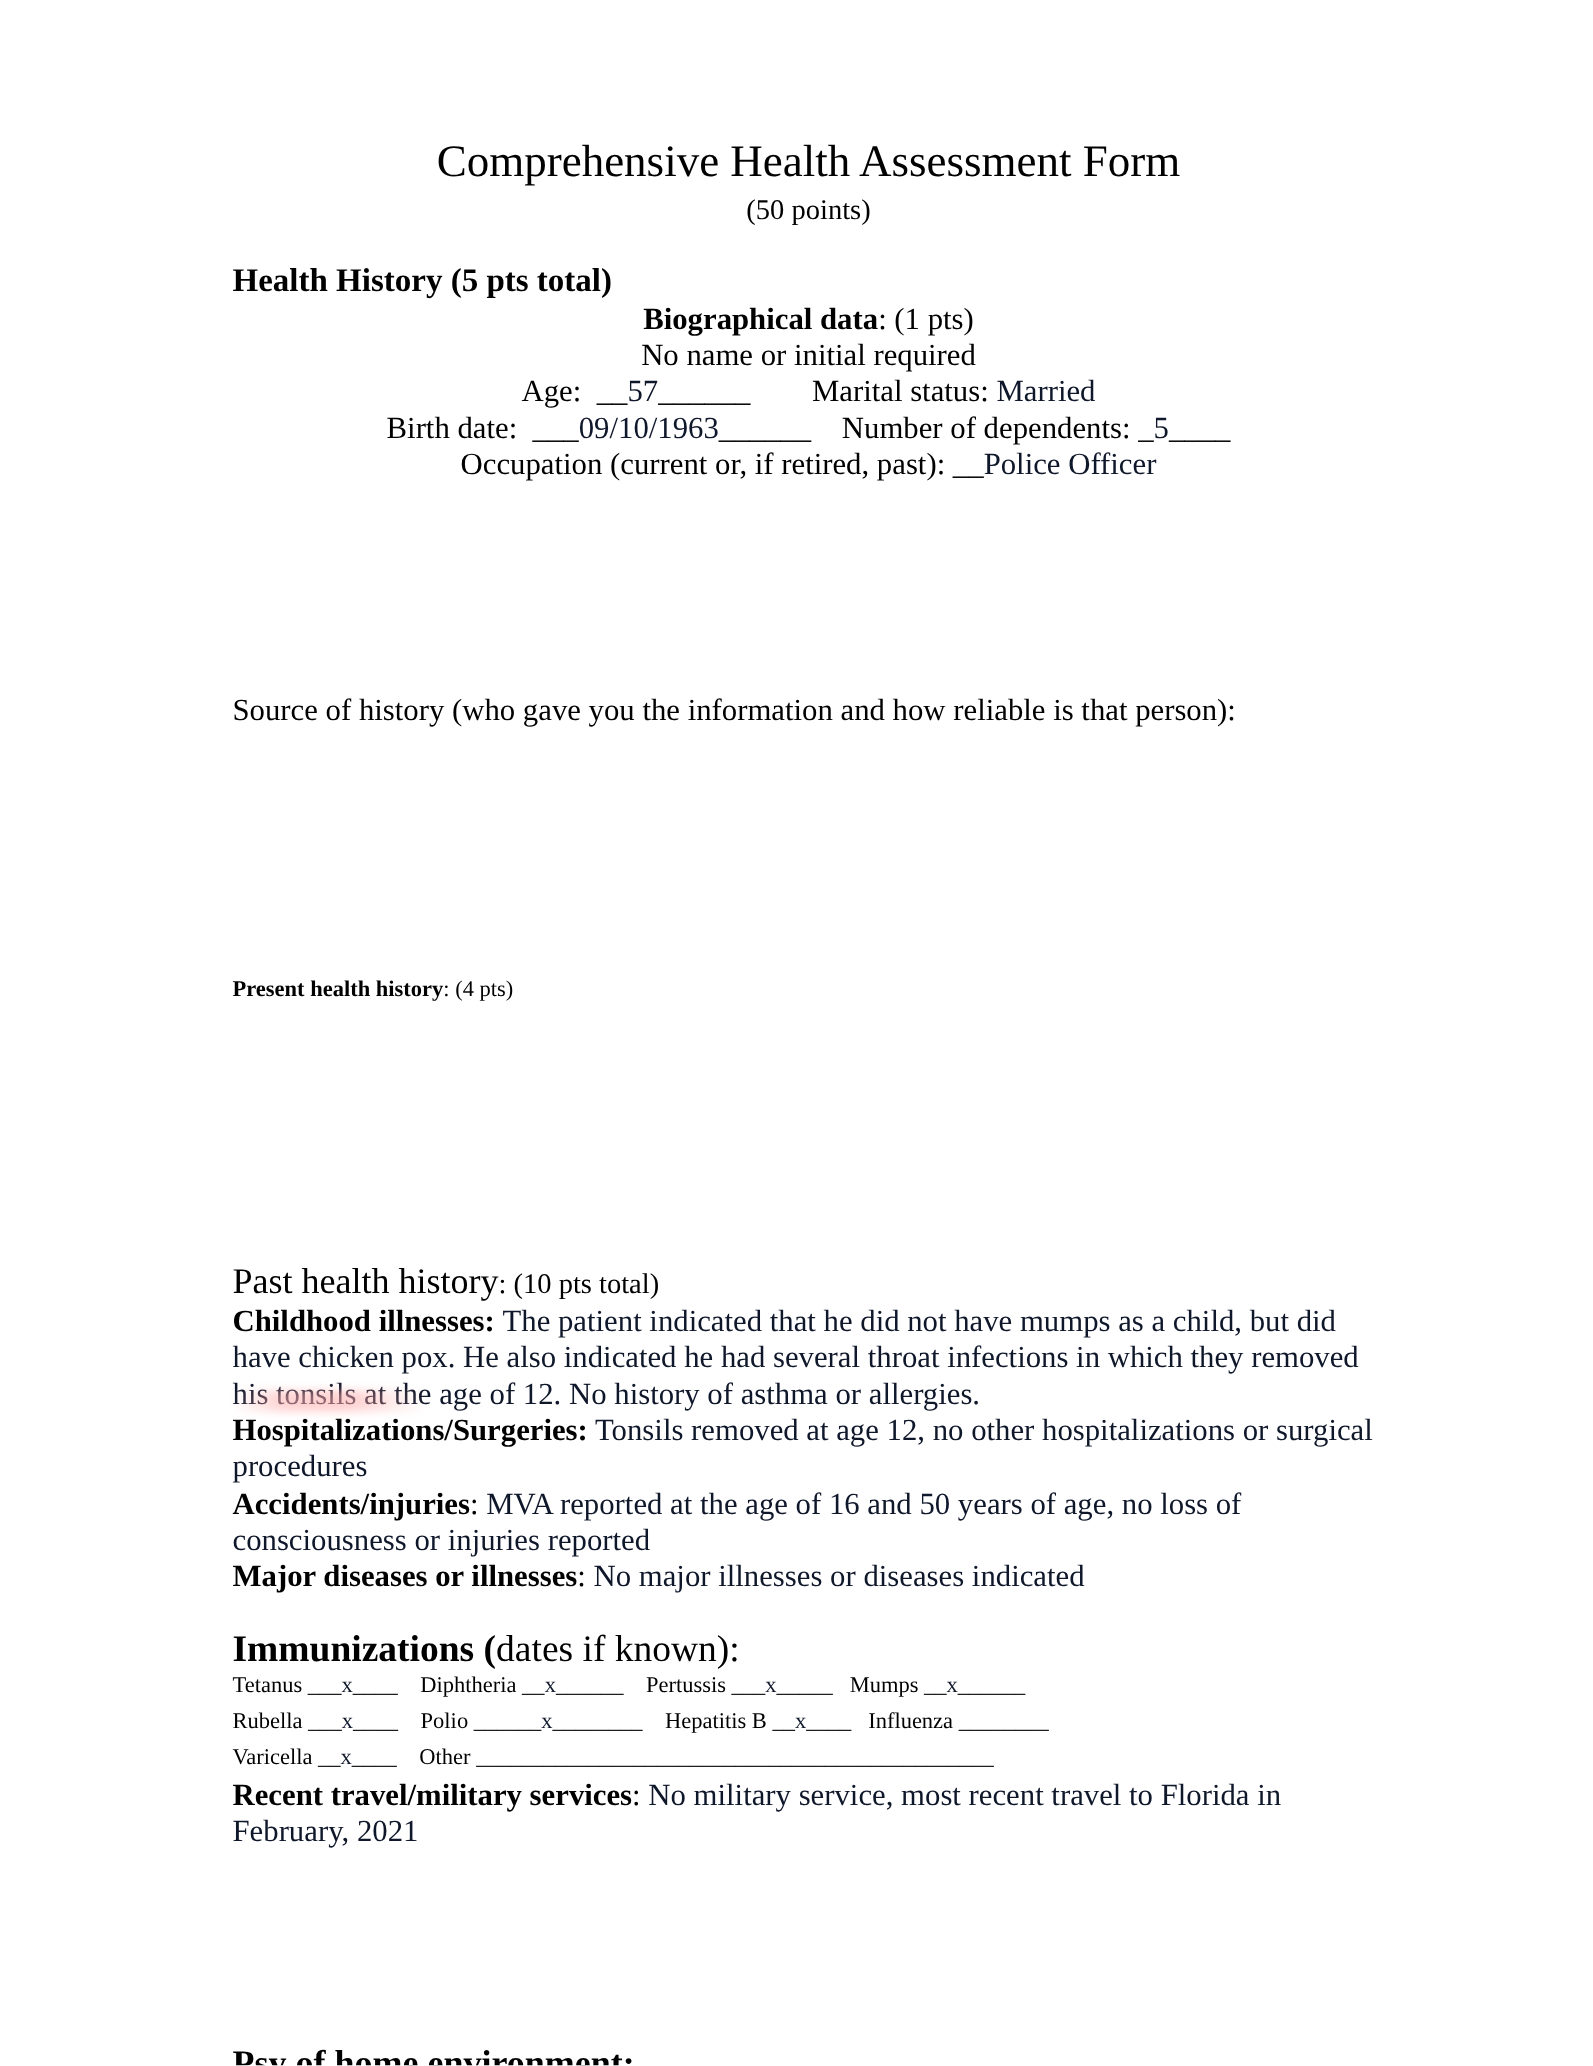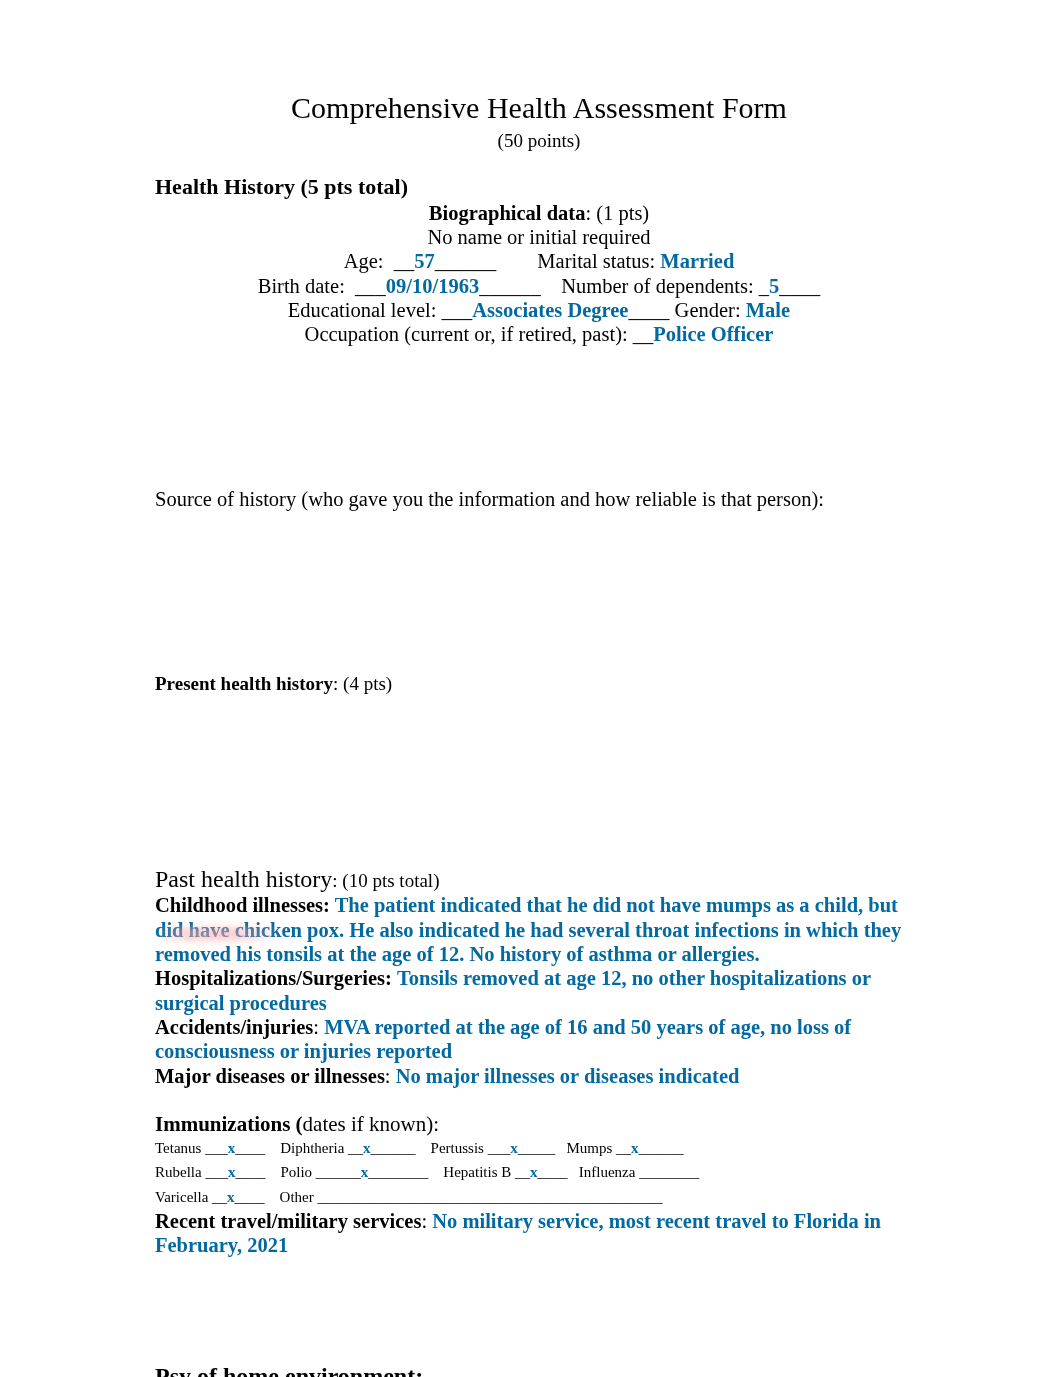--- a/index.html
+++ b/index.html
@@ -48,34 +48,34 @@
   }
   .line {
     font-size: 20.5px;
     line-height: 24.3px;
     margin: 0;
     white-space: pre-wrap;
     word-wrap: break-word;
     text-align: center;
   }
   .b { font-weight: bold; }
-  .red { color: #0369a1; font-weight: bold; }
+  .red { color: #0f172a; }
   .u { letter-spacing: 0px; }
 
   .block-health-history { margin-top: 22px; }
   .block-bio { margin-top: 1px; }
 
   .source-line {
     font-size: 20.5px;
     line-height: 24.3px;
     margin: 0;
   }
 
   .present-head {
-    font-size: 19px;
+    font-size: 15px;
     line-height: 24.3px;
     margin: 0;
   }
 
   .past-head {
     font-size: 24px;
     line-height: 1.18;
     font-weight: normal;
     margin: 0;
   }
@@ -83,21 +83,21 @@
     font-size: 19px;
   }
 
   .para {
     font-size: 20.5px;
     line-height: 24.3px;
     margin: 0;
   }
 
   .imm-head {
-    font-size: 21px;
+    font-size: 25px;
     line-height: 24.3px;
     margin: 0;
   }
   .imm-head .reg { font-weight: normal; }
 
   .imm-row {
     font-size: 15px;
     line-height: 24.3px;
     margin: 0;
     white-space: pre;
@@ -144,21 +144,20 @@
 
       <div class="block-bio">
         <div class="line"><span class="b">Biographical data</span><span>: (1 pts)</span></div>
 
         <div class="line">No name or initial required</div>
 
         <div class="line"><span>Age:  __</span><span class="red">57</span><span class="u">______</span><span>        Marital status: </span><span class="red">Married</span></div>
 
         <div class="line"><span>Birth date:  ___</span><span class="red">09/10/1963</span><span class="u">______</span><span>    Number of dependents: _</span><span class="red">5</span><span class="u">____</span></div>
 
-        <div class="line"><span>Educational level: ___</span><span class="red">Associates Degree</span><span class="u">____</span><span> Gender: </span><span class="red">Male</span></div>
 
         <div class="line"><span>Occupation (current or, if retired, past): __</span><span class="red">Police Officer</span></div>
       </div>
     </div>
 
     <div style="height:140px"></div>
 
     <div class="source-line">Source of history (who gave you the information and how reliable is that person):</div>
 
     <div style="height:161px"></div>

